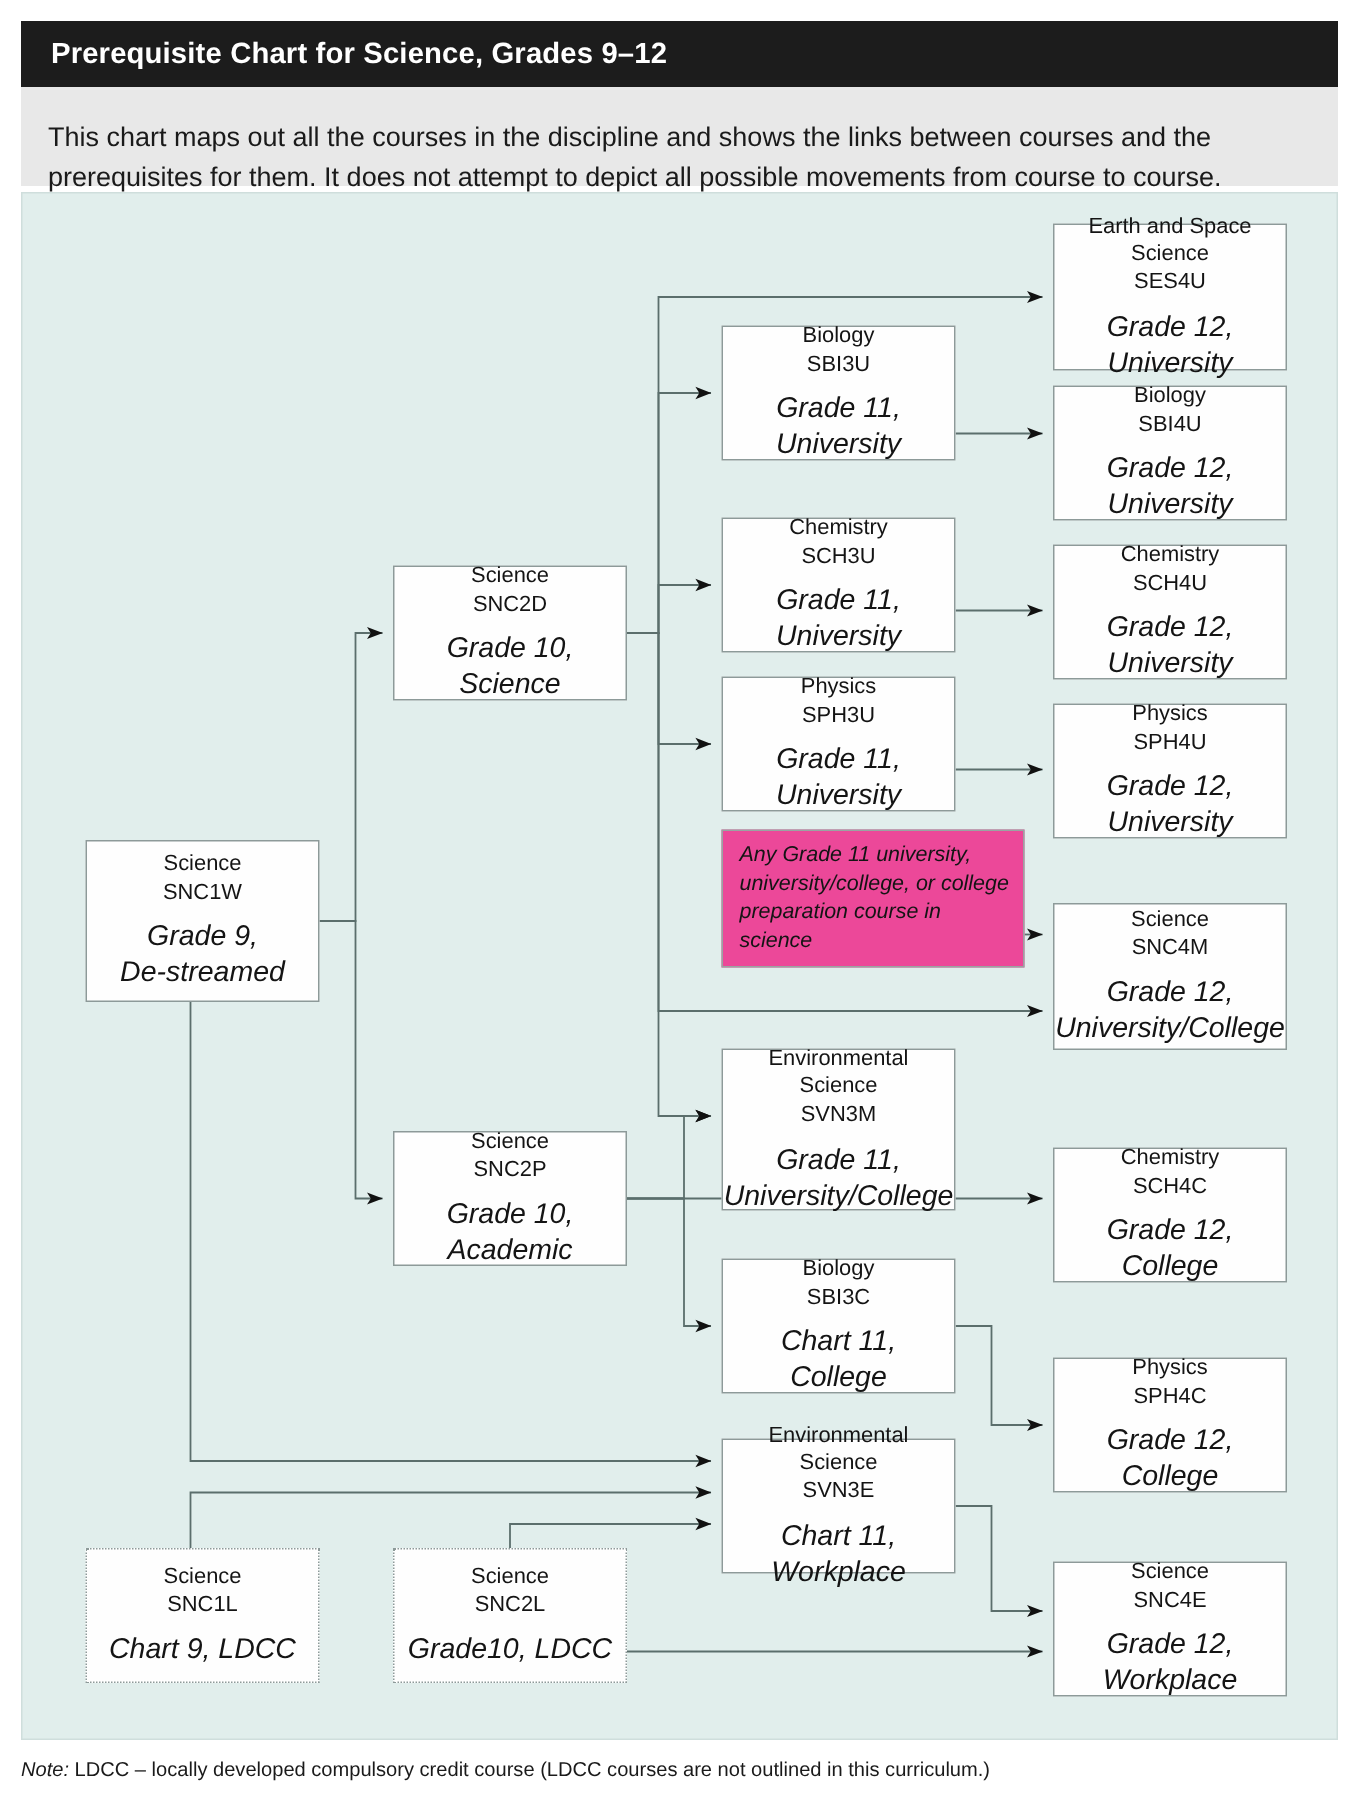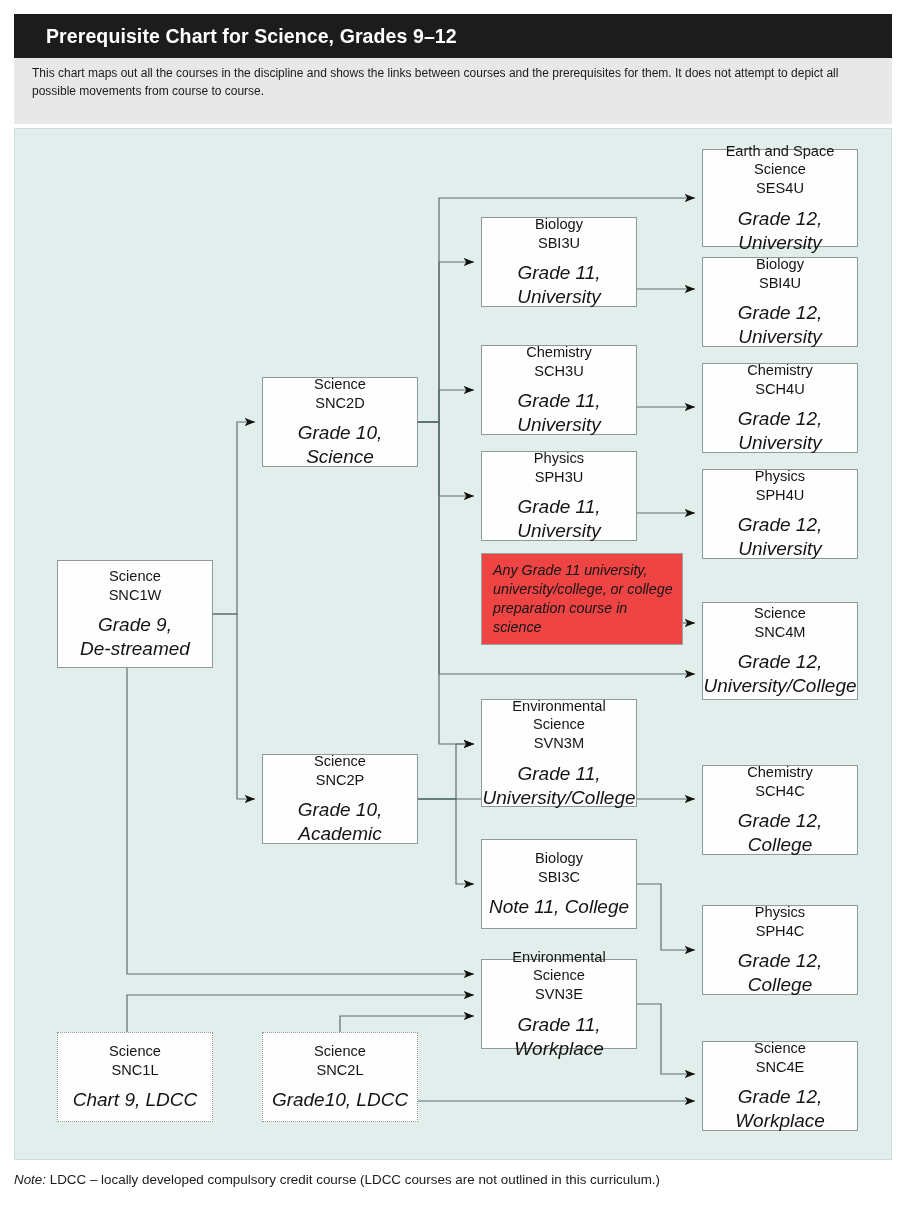--- a/index.html
+++ b/index.html
@@ -10,27 +10,27 @@
   }
   #page{position:relative;width:906px;height:1210px;overflow:hidden;background:#fff;}
 
   
   .title-bar{
     position:absolute;left:14px;top:14px;width:878px;height:44px;
     background:#1c1c1c;color:#fff;
     display:flex;align-items:center;
   }
   .title-bar .title{
-    font-size:19.5px;font-weight:bold;letter-spacing:.1px;padding-left:32px;
+    font-size:19.5px;font-weight:bold;letter-spacing:.1px;padding-left:20px;
   }
   .intro{
     position:absolute;left:14px;top:58px;width:878px;height:66px;
     background:#e8e8e8;color:#1a1a1a;
-    box-sizing:border-box;padding:6px 22px 0 18px;
-    font-size:12px;line-height:1.52;
+    box-sizing:border-box;padding:20px 22px 0 18px;
+    font-size:18px;line-height:1.52;
   }
 
   
   .canvas{
     position:absolute;left:14px;top:128px;width:878px;height:1032px;
     background:#e1eeec;border:1px solid #cfdedc;box-sizing:border-box;
     overflow:hidden;
   }
   .svg-layer{position:absolute;left:0;top:0;width:878px;height:1032px;}
 
@@ -39,21 +39,21 @@
     position:absolute;box-sizing:border-box;
     background:#fefefe;border:1px solid #8d9a99;
     display:flex;flex-direction:column;align-items:center;justify-content:center;
     text-align:center;color:#141414;
     padding:4px 5px;
   }
   .box .code{font-size:14.6px;line-height:1.28;}
   .box .meta{font-size:19px;font-style:italic;line-height:1.26;margin-top:9px;}
   .box.dotted{border:1px dotted #8d9a99;}
   .box.note{
-    background:#ef4444;border:1px solid #9aa3a2;
+    background:#ec4899;border:1px solid #9aa3a2;
     align-items:center;justify-content:center;text-align:left;
     padding:6px 8px 6px 11px;
   }
   .box.note .meta{font-size:14.3px;margin-top:0;line-height:1.34;}
 
   
   .footnote{
     position:absolute;left:14px;top:1172px;width:878px;
     font-size:13.4px;color:#1a1a1a;
   }
@@ -167,26 +167,26 @@
       <div class="meta">Any Grade 11 university, university/college, or college preparation course in science</div>
     </div>
 
     <div class="box" style="left:466px;top:570px;width:156px;height:108px;">
       <div class="code">Environmental<br>Science<br>SVN3M</div>
       <div class="meta">Grade 11,<br>University/College</div>
     </div>
 
     <div class="box" style="left:466px;top:710px;width:156px;height:90px;">
       <div class="code">Biology<br>SBI3C</div>
-      <div class="meta">Note 11, College</div>
+      <div class="meta">Chart 11, College</div>
     </div>
 
     <div class="box" style="left:466px;top:830px;width:156px;height:90px;">
       <div class="code">Environmental<br>Science<br>SVN3E</div>
-      <div class="meta">Grade 11, Workplace</div>
+      <div class="meta">Chart 11, Workplace</div>
     </div>
 
     <div class="box" style="left:687px;top:20px;width:156px;height:98px;">
       <div class="code">Earth and Space<br>Science<br>SES4U</div>
       <div class="meta">Grade 12, University</div>
     </div>
 
     <div class="box" style="left:687px;top:128px;width:156px;height:90px;">
       <div class="code">Biology<br>SBI4U</div>
       <div class="meta">Grade 12, University</div>

